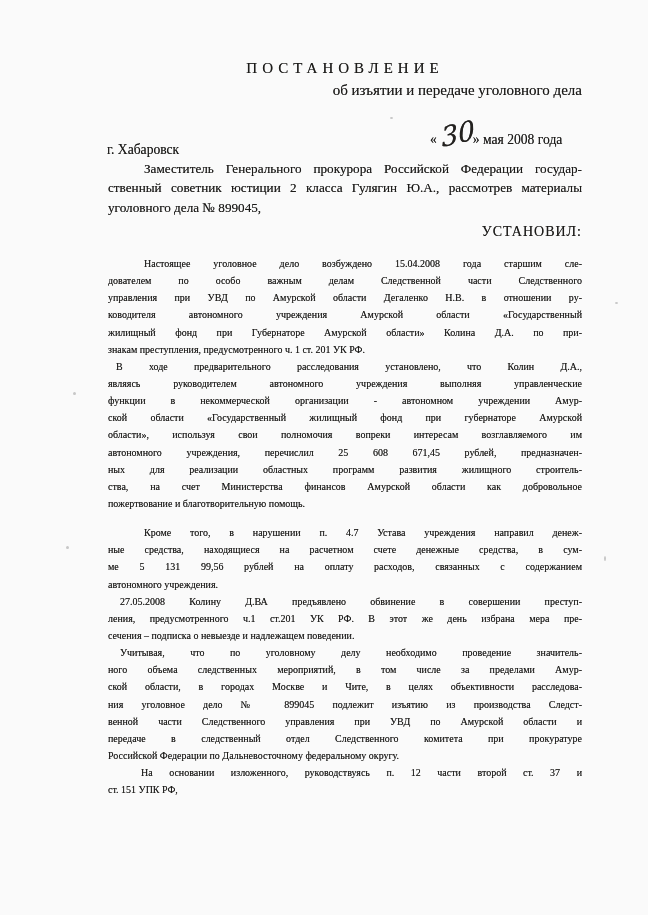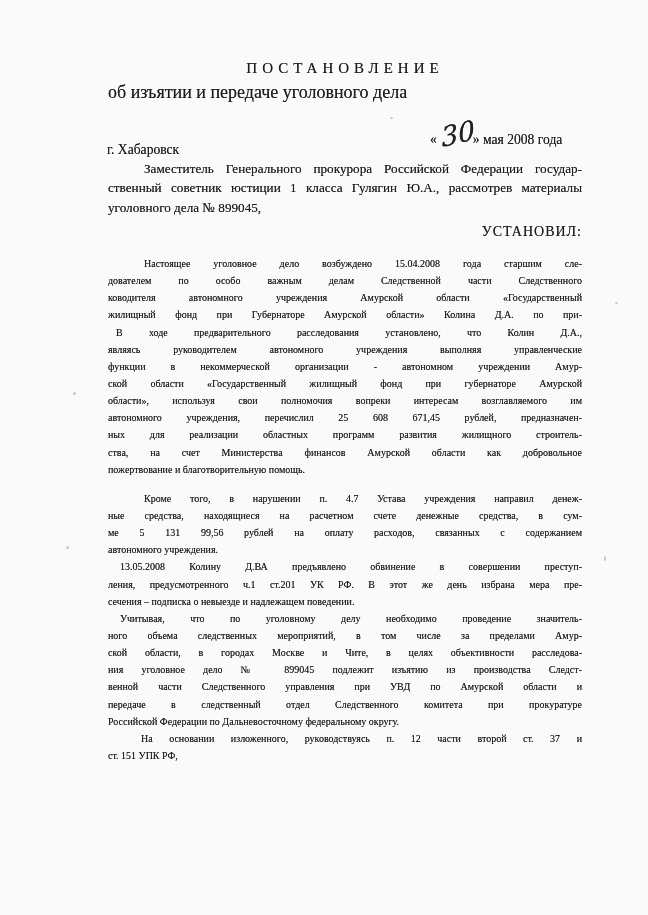--- a/index.html
+++ b/index.html
@@ -16,22 +16,22 @@
     overflow:hidden;
     text-shadow:0 0 .4px rgba(25,25,25,.65);
   }
   .col{position:absolute;left:108px;width:474px;}
   .doc-title{
     top:60px;text-align:center;
     font-size:15px;letter-spacing:5px;
     white-space:nowrap;
   }
   .doc-subtitle{
-    top:82px;text-align:left;
-    font-size:18px;
+    top:82px;text-align:right;
+    font-size:15px;
   }
   .dateline{top:130px;height:22px;font-size:13.6px;}
   .place{position:absolute;left:-1px;top:12px;}
   .date-group{position:absolute;left:322px;top:2px;white-space:nowrap;}
   .day-slot{display:inline-block;width:36px;position:relative;vertical-align:baseline;}
   .handwritten{
     position:absolute;left:4px;top:-24px;
     font-family:"DejaVu Serif","Liberation Serif",serif;
     font-style:italic;font-size:27px;line-height:1;
     transform:rotate(-13deg) skewX(-8deg);
@@ -61,52 +61,54 @@
   <div class="col doc-title">ПОСТАНОВЛЕНИЕ</div>
   <div class="col doc-subtitle">об изъятии и передаче уголовного дела</div>
 
   <div class="col dateline">
     <span class="place">г. Хабаровск</span>
     <span class="date-group"><span>«</span><span class="day-slot"><span class="handwritten">30</span></span><span>»</span><span>&nbsp;<span>мая 2008 года</span></span></span>
   </div>
 
   <div class="col preamble para">
       <div class="line" style="text-indent: 36px;">Заместитель Генерального прокурора Российской Федерации государ-</div>
-      <div class="line">ственный советник юстиции 1 класса Гулягин Ю.А., рассмотрев материалы</div>
+      <div class="line">ственный советник юстиции 2 класса Гулягин Ю.А., рассмотрев материалы</div>
       <div class="line last">уголовного дела № 899045,</div>
     </div>
 
   <div class="col ustanovil">УСТАНОВИЛ:</div>
 
   <div class="col body-text">
     <div class="para">
         <div class="line" style="text-indent: 36px;">Настоящее уголовное дело возбуждено 15.04.2008 года старшим сле-</div>
         <div class="line">дователем по особо важным делам Следственной части Следственного</div>
+        <div class="line">управления при УВД по Амурской области Дегаленко Н.В. в отношении ру-</div>
         <div class="line">ководителя автономного учреждения Амурской области «Государственный</div>
         <div class="line">жилищный фонд при Губернаторе Амурской области» Колина Д.А. по при-</div>
+        <div class="line last">знакам преступления, предусмотренного ч. 1 ст. 201 УК РФ.</div>
       </div>
     <div class="para">
         <div class="line" style="text-indent: 8px;">В ходе предварительного расследования установлено, что Колин Д.А.,</div>
         <div class="line">являясь руководителем автономного учреждения выполняя управленческие</div>
         <div class="line">функции в некоммерческой организации - автономном учреждении Амур-</div>
         <div class="line">ской области «Государственный жилищный фонд при губернаторе Амурской</div>
         <div class="line">области», используя свои полномочия вопреки интересам возглавляемого им</div>
         <div class="line">автономного учреждения, перечислил 25 608 671,45 рублей, предназначен-</div>
         <div class="line">ных для реализации областных программ развития жилищного строитель-</div>
         <div class="line">ства, на счет Министерства финансов Амурской области как добровольное</div>
         <div class="line last">пожертвование и благотворительную помощь.</div>
       </div>
     <div class="para">
         <div class="line" style="text-indent: 36px; margin-top: 12px;">Кроме того, в нарушении п. 4.7 Устава учреждения направил денеж-</div>
         <div class="line">ные средства, находящиеся на расчетном счете денежные средства, в сум-</div>
         <div class="line">ме 5 131 99,56 рублей на оплату расходов, связанных с содержанием</div>
         <div class="line last">автономного учреждения.</div>
       </div>
     <div class="para">
-        <div class="line" style="text-indent: 12px;">13.05.2008 Колину Д.ВА предъявлено обвинение в совершении преступ-</div>
+        <div class="line" style="text-indent: 12px;">27.05.2008 Колину Д.ВА предъявлено обвинение в совершении преступ-</div>
         <div class="line">ления, предусмотренного ч.1 ст.201 УК РФ. В этот же день избрана мера пре-</div>
         <div class="line last">сечения – подписка о невыезде и надлежащем поведении.</div>
       </div>
     <div class="para">
         <div class="line" style="text-indent: 12px;">Учитывая, что по уголовному делу необходимо проведение значитель-</div>
         <div class="line">ного объема следственных мероприятий, в том числе за пределами Амур-</div>
         <div class="line">ской области, в городах Москве и Чите, в целях объективности расследова-</div>
         <div class="line">ния уголовное дело № 899045 подлежит изъятию из производства Следст-</div>
         <div class="line">венной части Следственного управления при УВД по Амурской области и</div>
         <div class="line">передаче в следственный отдел Следственного комитета при прокуратуре</div>

